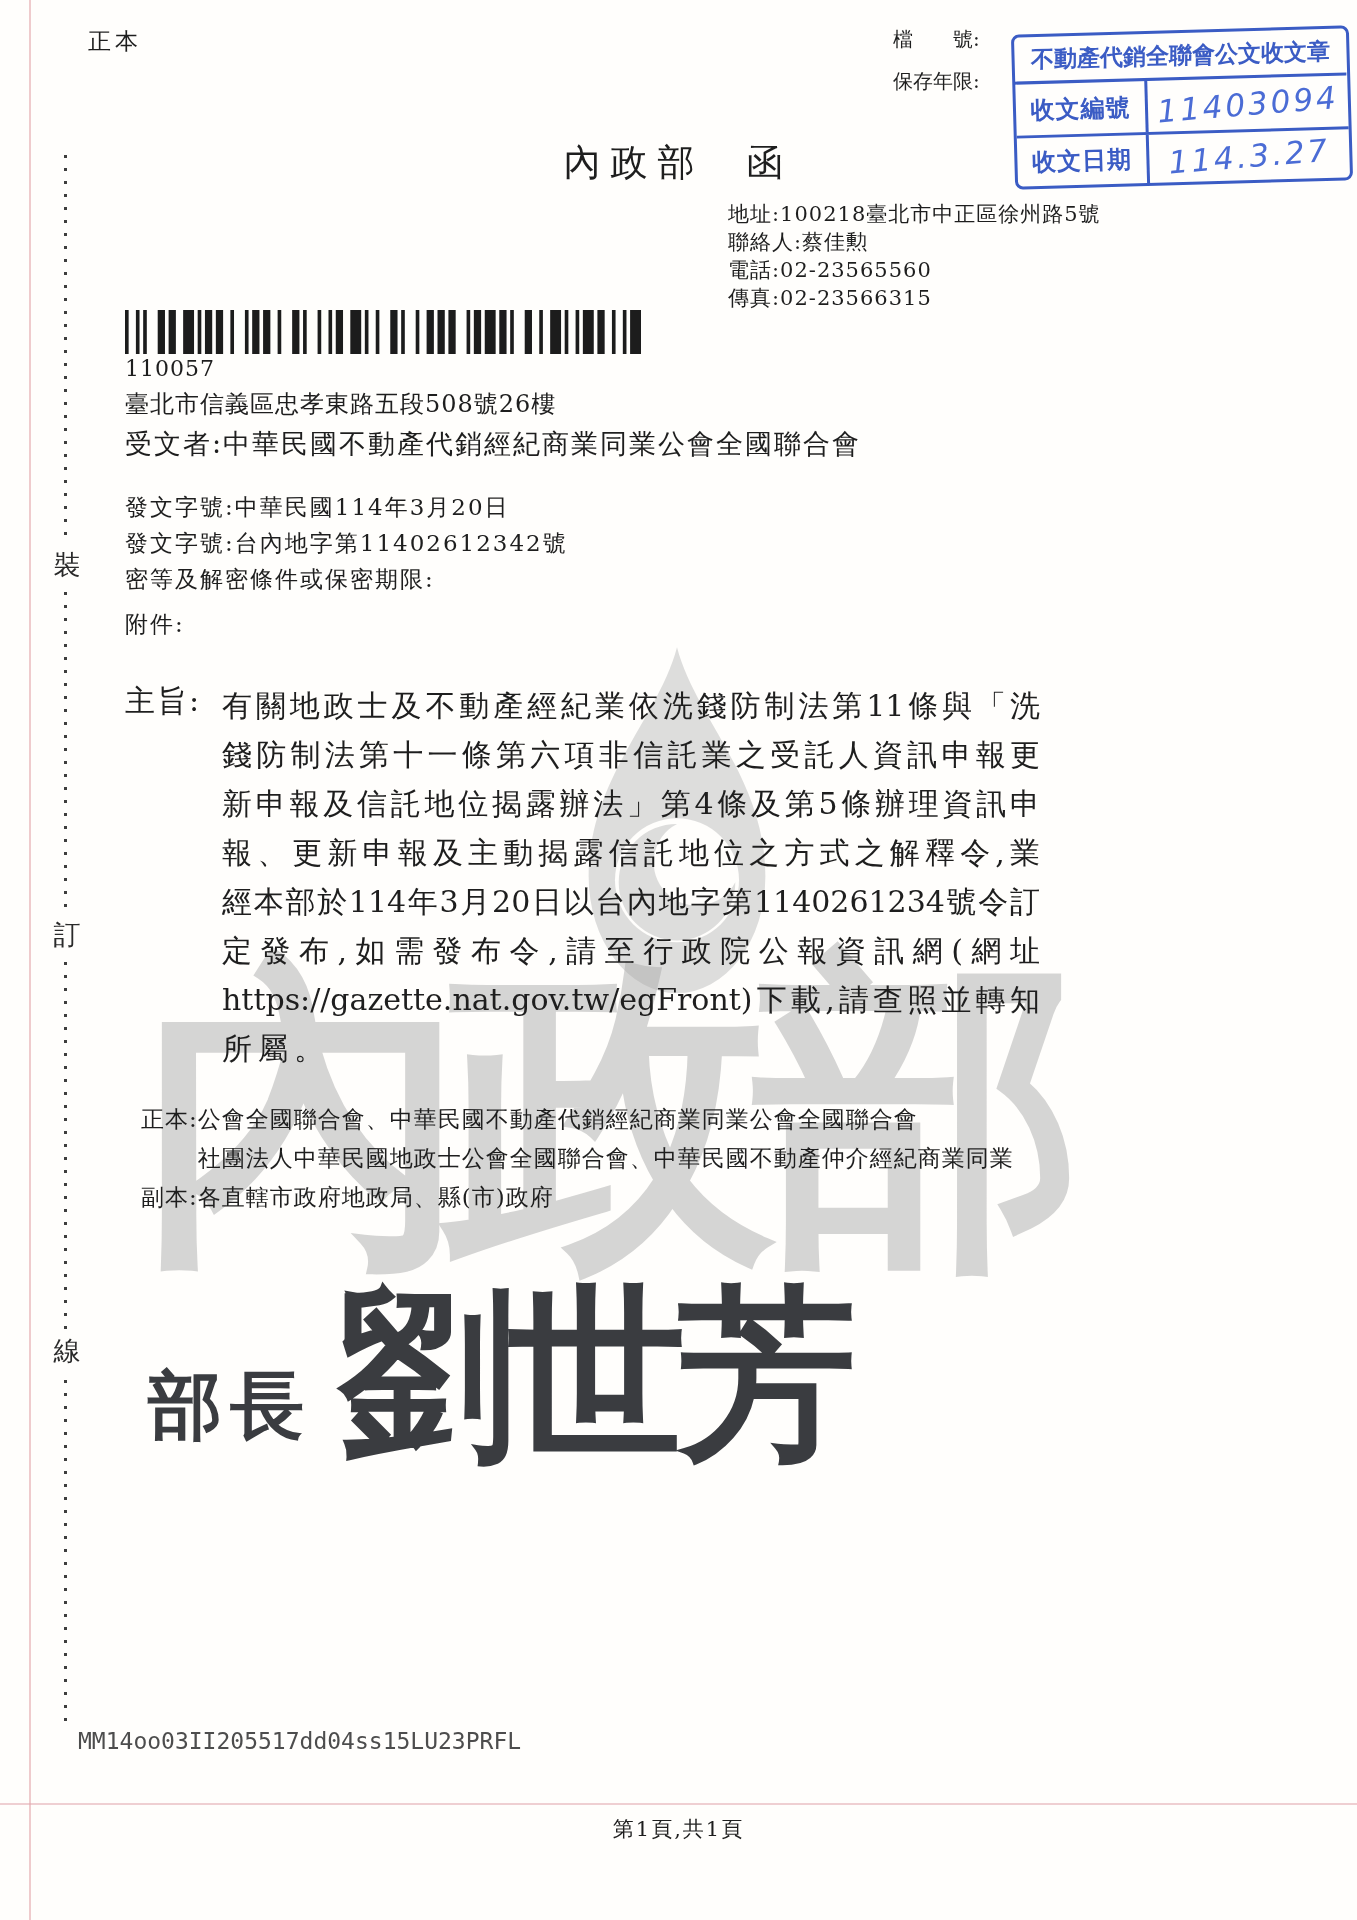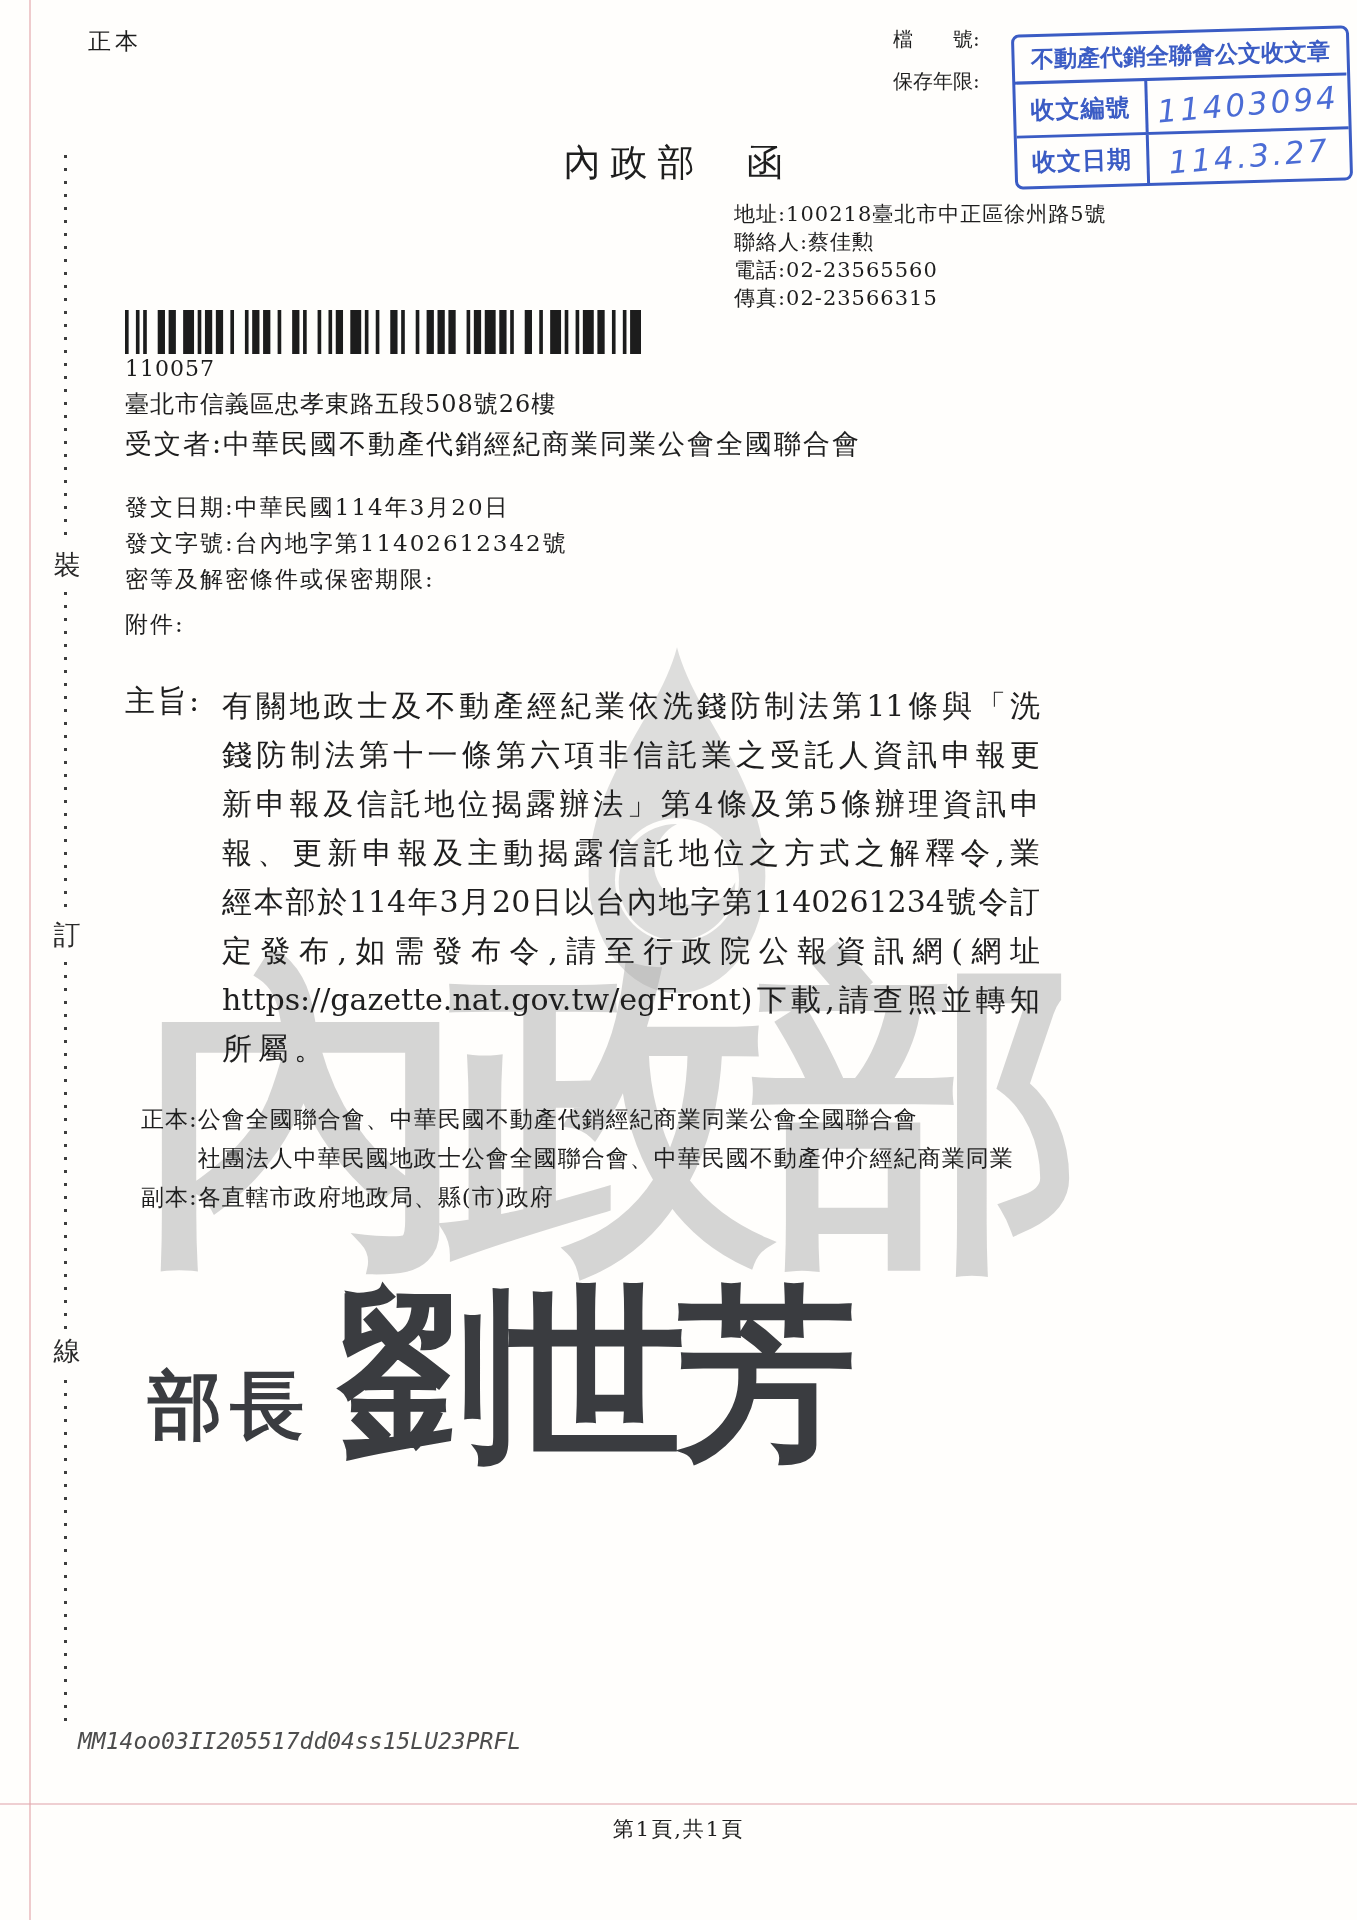--- a/index.html
+++ b/index.html
@@ -43,21 +43,21 @@
     font-family:"Liberation Sans", sans-serif; letter-spacing:1px; }
   .stamp-cell-value { flex:1; display:flex; align-items:center; justify-content:center;
     font-size:31px; color:#3c60d2; font-family:"DejaVu Sans", sans-serif;
     letter-spacing:3px; transform:rotate(-3deg); font-style:italic; }
 
   .doc-title { position:absolute; left:0; top:138px; width:1357px; text-align:center;
     font-size:37px; letter-spacing:10px; }
   .doc-title .doc-type { margin-left:42px; }
 
   .contact { position:absolute; left:728px; top:200px; font-size:21px; line-height:28px;
-    letter-spacing:1px;margin-left:6px; }
+    letter-spacing:1px; }
 
   .barcode-wrap { position:absolute; left:125px; top:310px; width:516px; }
   .barcode { display:block; width:516px; height:44px; }
   .barcode-num { font-size:22px; margin-top:2px; letter-spacing:1px; }
 
   .recipient-address { position:absolute; left:125px; top:388px; font-size:24px; letter-spacing:1px; }
   .recipient-line { position:absolute; left:125px; top:426px; font-size:27px; letter-spacing:2px; }
 
   .meta { position:absolute; left:125px; top:489px; font-size:23px; line-height:36px;
     letter-spacing:2px; }
@@ -80,21 +80,21 @@
   .sig-name { font-size:178px; font-weight:900; letter-spacing:-8px; margin-left:26px;
     transform:scaleY(1.04); }
 
   
   .bind-seg { position:absolute; left:64px; width:3px;
     background-image:repeating-linear-gradient(to bottom,#3d3d3d 0 3px,transparent 3px 13px); }
   .bind-char { position:absolute; left:52px; width:30px; text-align:center;
     font-size:27px; color:#2a2a2a; }
 
   .print-code { position:absolute; left:78px; top:1728px; font-size:23px; color:#4d4d4d;
-    font-family:"DejaVu Sans Mono", monospace; letter-spacing:0px;font-style:italic; }
+    font-family:"DejaVu Sans Mono", monospace; letter-spacing:0px; }
   .page-footer { position:absolute; left:0; top:1815px; width:1357px; text-align:center;
     font-size:21px; letter-spacing:2px; }
 </style>
 </head>
 <body>
 
 <div class="page">
 
   <div class="watermark">
     <svg class="wm-emblem" viewBox="0 0 100 190" xmlns="http://www.w3.org/2000/svg">
@@ -181,21 +181,21 @@
           <rect x="328.8" y="0" width="2.4" height="10" fill="#1c1c1c"></rect>
           <rect x="333.6" y="0" width="7.2" height="10" fill="#1c1c1c"></rect>
         </svg>
       <div class="barcode-num">110057</div>
     </div>
 
     <div class="recipient-address">臺北市信義區忠孝東路五段508號26樓</div>
     <div class="recipient-line">受文者:中華民國不動產代銷經紀商業同業公會全國聯合會</div>
 
     <div class="meta">
-      <div>發文日期:中華民國114年3月20日</div>
+      <div>發文字號:中華民國114年3月20日</div>
       <div>發文字號:台內地字第11402612342號</div>
       <div>密等及解密條件或保密期限:</div>
       <div class="attach">附件:</div>
     </div>
 
     <div class="subject-label">主旨:</div>
     <div class="subject-lines">
       <div class="subject-line">有關地政士及不動產經紀業依洗錢防制法第11條與「洗</div>
       <div class="subject-line">錢防制法第十一條第六項非信託業之受託人資訊申報更</div>
       <div class="subject-line">新申報及信託地位揭露辦法」第4條及第5條辦理資訊申</div>

